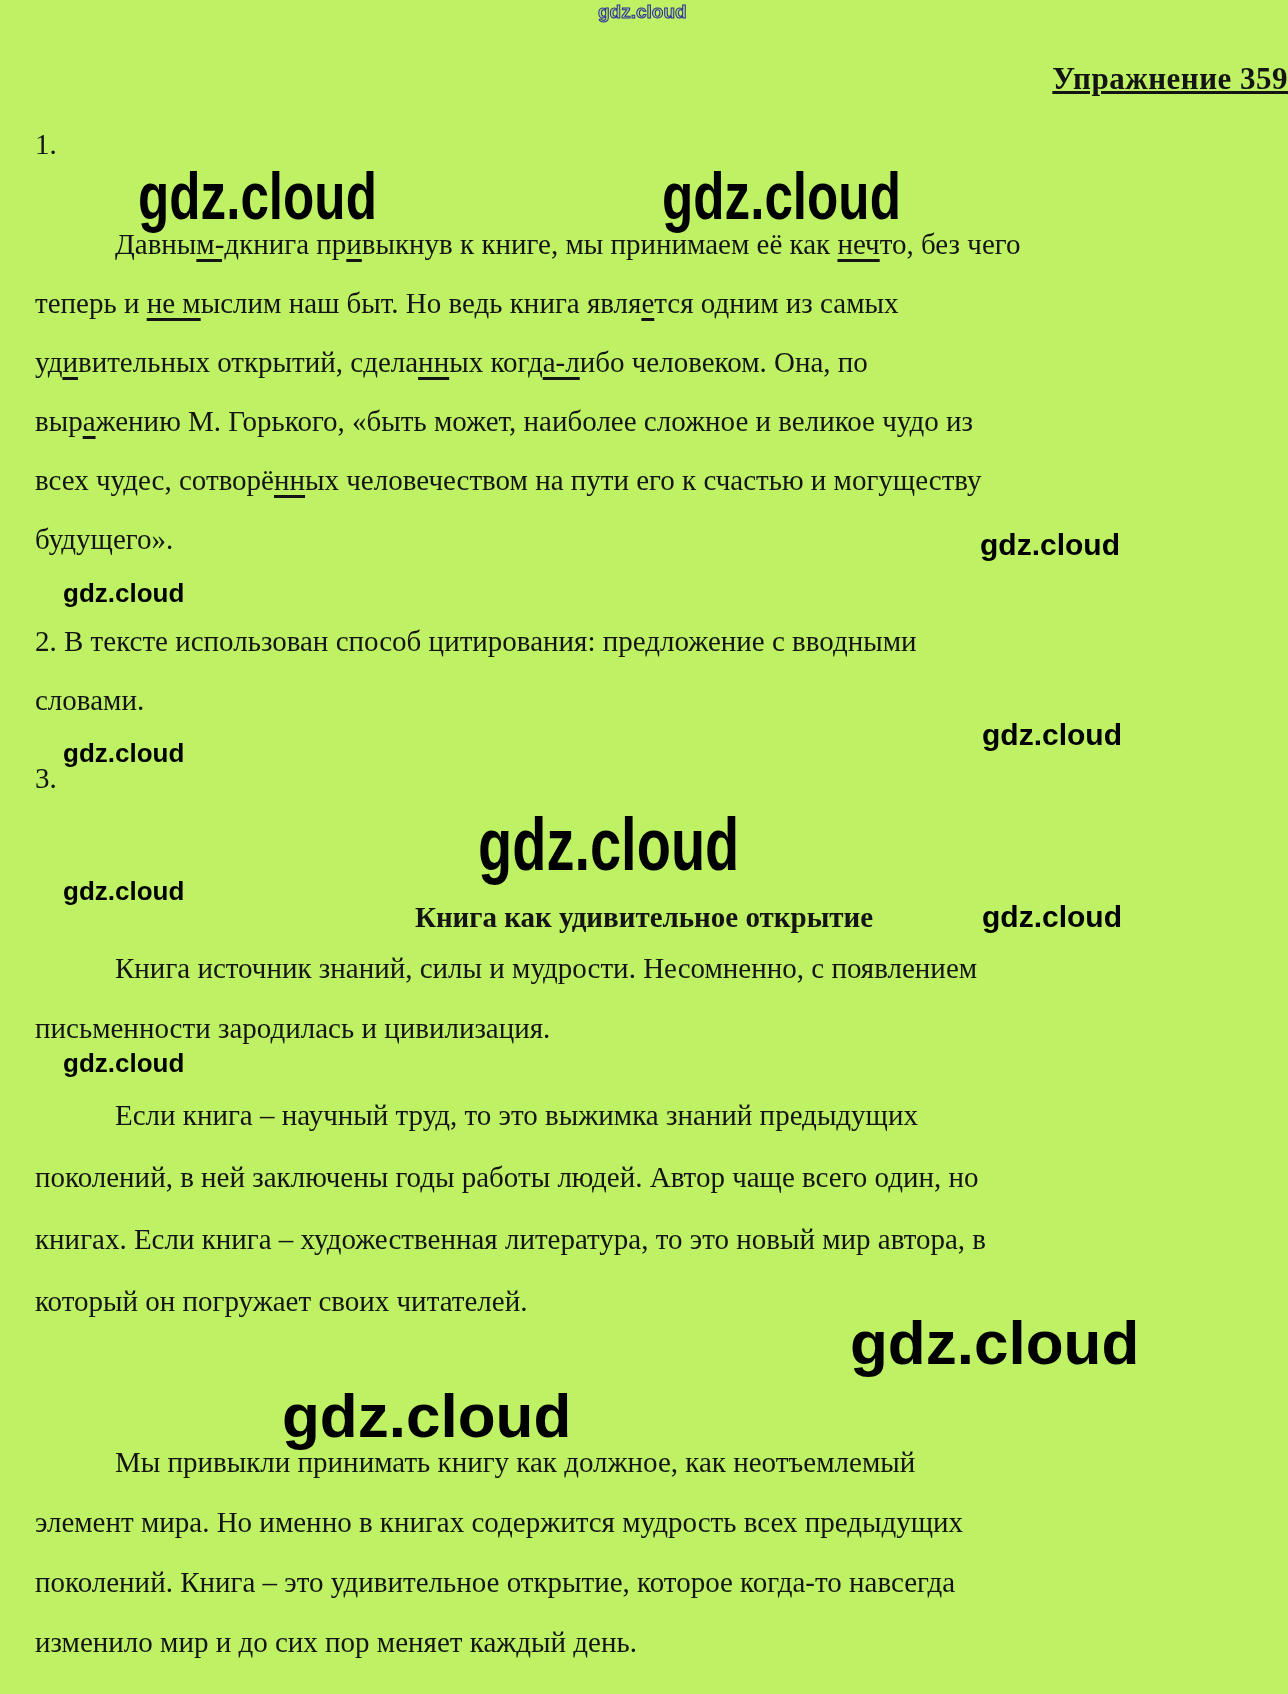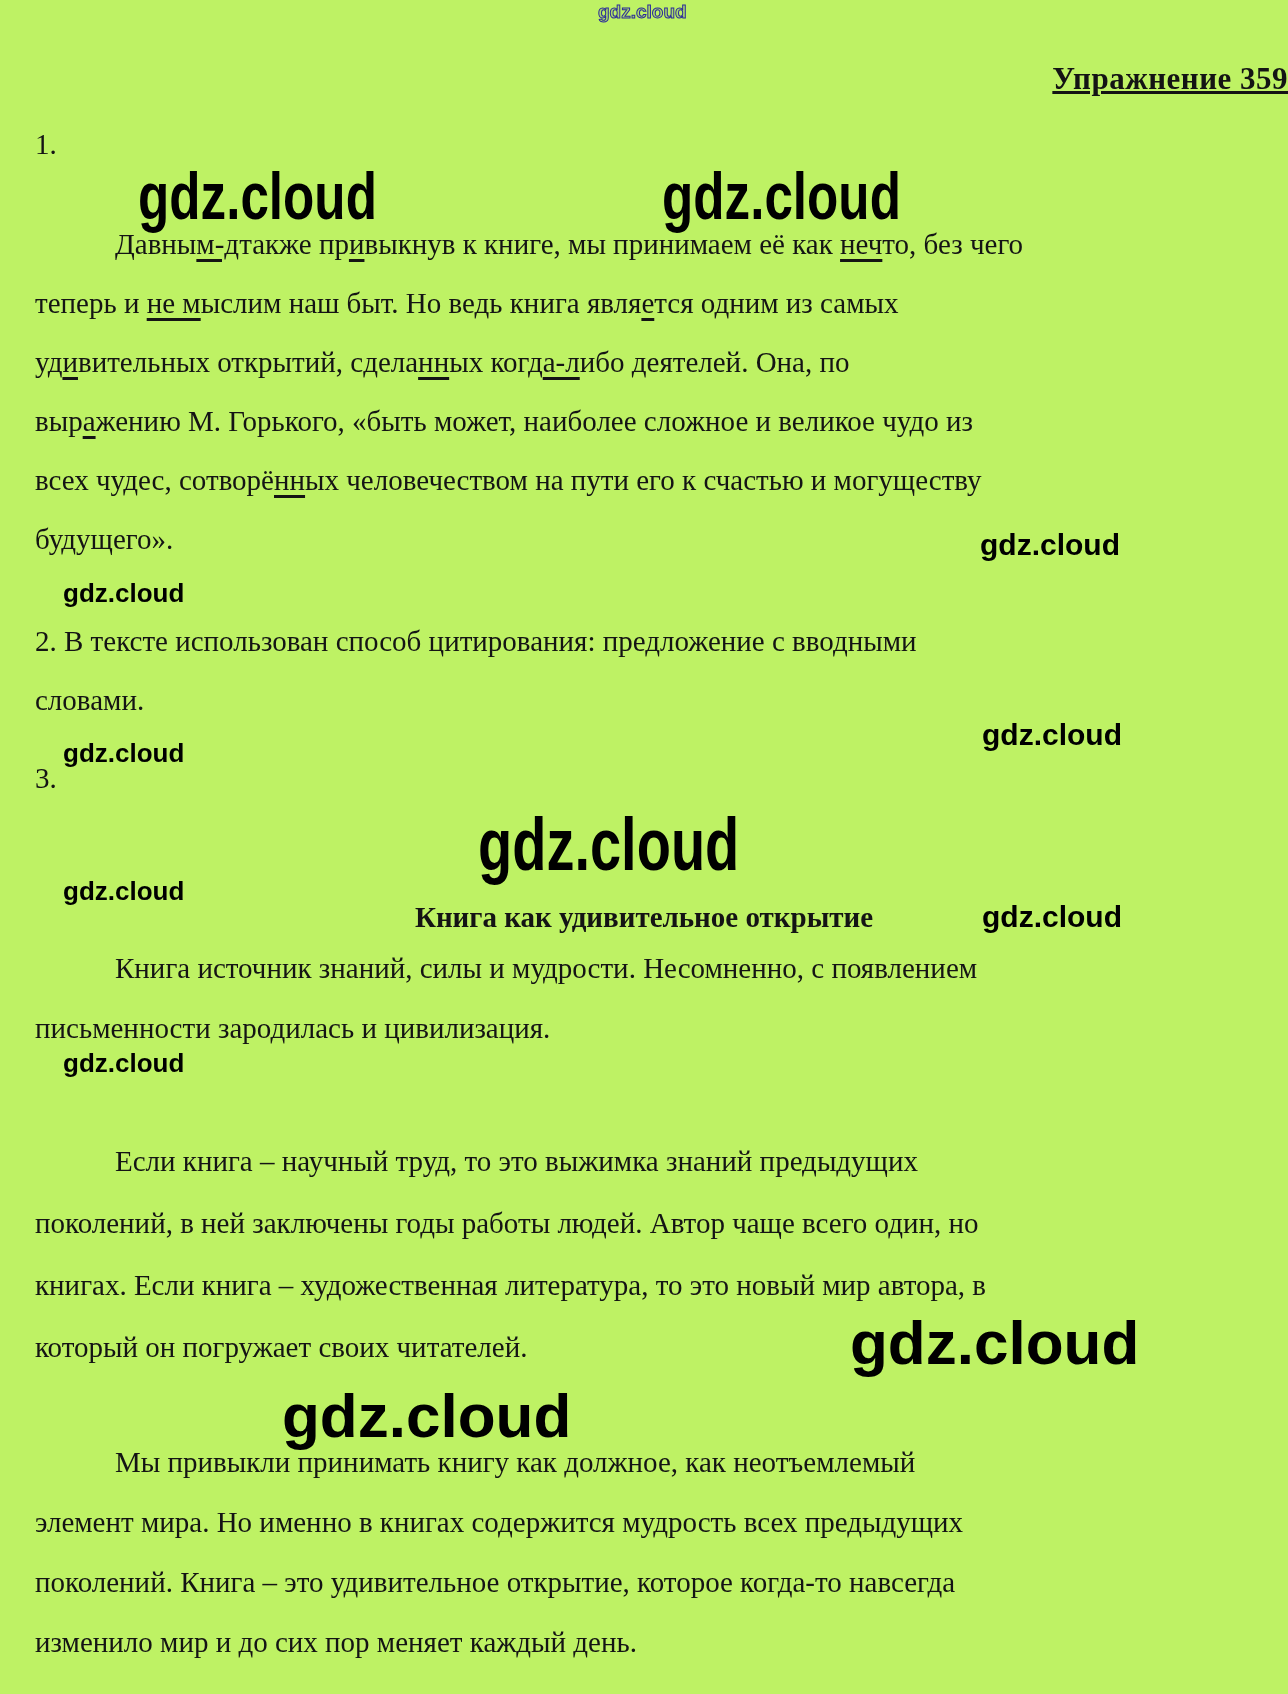--- a/index.html
+++ b/index.html
@@ -34,21 +34,21 @@
     width:1230px;
     font-size:29px;
     white-space:nowrap;
   }
   .para .line{line-height:59px;height:59px;}
   .para .line.indent{padding-left:80px;}
   .p1{top:215px;}
   .p2{top:612px;}
   .p3{top:938px;line-height:60px;}
   .p3 .line{line-height:60px;height:60px;}
-  .p4{top:1130px;}
+  .p4{top:1084px;}
   .p4 .line{line-height:62px;height:62px;}
   .p5{top:1432px;}
   .p5 .line{line-height:60px;height:60px;}
   .essay-heading{
     position:absolute;
     top:862px; left:0; width:1288px;
     text-align:center;
     font-size:29px; font-weight:bold;margin-top:39px;
   }
   .u{
@@ -104,23 +104,23 @@
   <div class="wm wm-med wm-med-c">gdz.cloud</div>
   <div class="wm wm-small wm-small-d">gdz.cloud</div>
   <div class="wm wm-big wm-big-d">gdz.cloud</div>
   <div class="wm wm-big wm-big-e">gdz.cloud</div>
 
   <h1 class="title">Упражнение 359</h1>
 
   <div class="num num1">1.</div>
 
   <div class="para p1">
-      <div class="line indent"><span>Давны</span><span class="u">м-д</span><span>также пр</span><span class="u">и</span><span>выкнув к книге, мы принимаем её как </span><span class="u">неч</span><span>то, без чего</span></div>
+      <div class="line indent"><span>Давны</span><span class="u">м-д</span><span>книга пр</span><span class="u">и</span><span>выкнув к книге, мы принимаем её как </span><span class="u">неч</span><span>то, без чего</span></div>
       <div class="line"><span>теперь и </span><span class="u">не м</span><span>ыслим наш быт. Но ведь книга явля</span><span class="u">е</span><span>тся одним из самых</span></div>
-      <div class="line"><span>уд</span><span class="u">и</span><span>вительных открытий, сдела</span><span class="u">нн</span><span>ых когд</span><span class="u">а-л</span><span>ибо деятелей. Она, по</span></div>
+      <div class="line"><span>уд</span><span class="u">и</span><span>вительных открытий, сдела</span><span class="u">нн</span><span>ых когд</span><span class="u">а-л</span><span>ибо человеком. Она, по</span></div>
       <div class="line"><span>выр</span><span class="u">а</span><span>жению М. Горького, «быть может, наиболее сложное и великое чудо из</span></div>
       <div class="line"><span>всех чудес, сотворё</span><span class="u">нн</span><span>ых человечеством на пути его к счастью и могуществу</span></div>
       <div class="line"><span>будущего».</span></div>
     </div>
 
   <div class="para p2">
       <div class="line"><span>2. В тексте использован способ цитирования: предложение с вводными</span></div>
       <div class="line"><span>словами.</span></div>
     </div>
 

